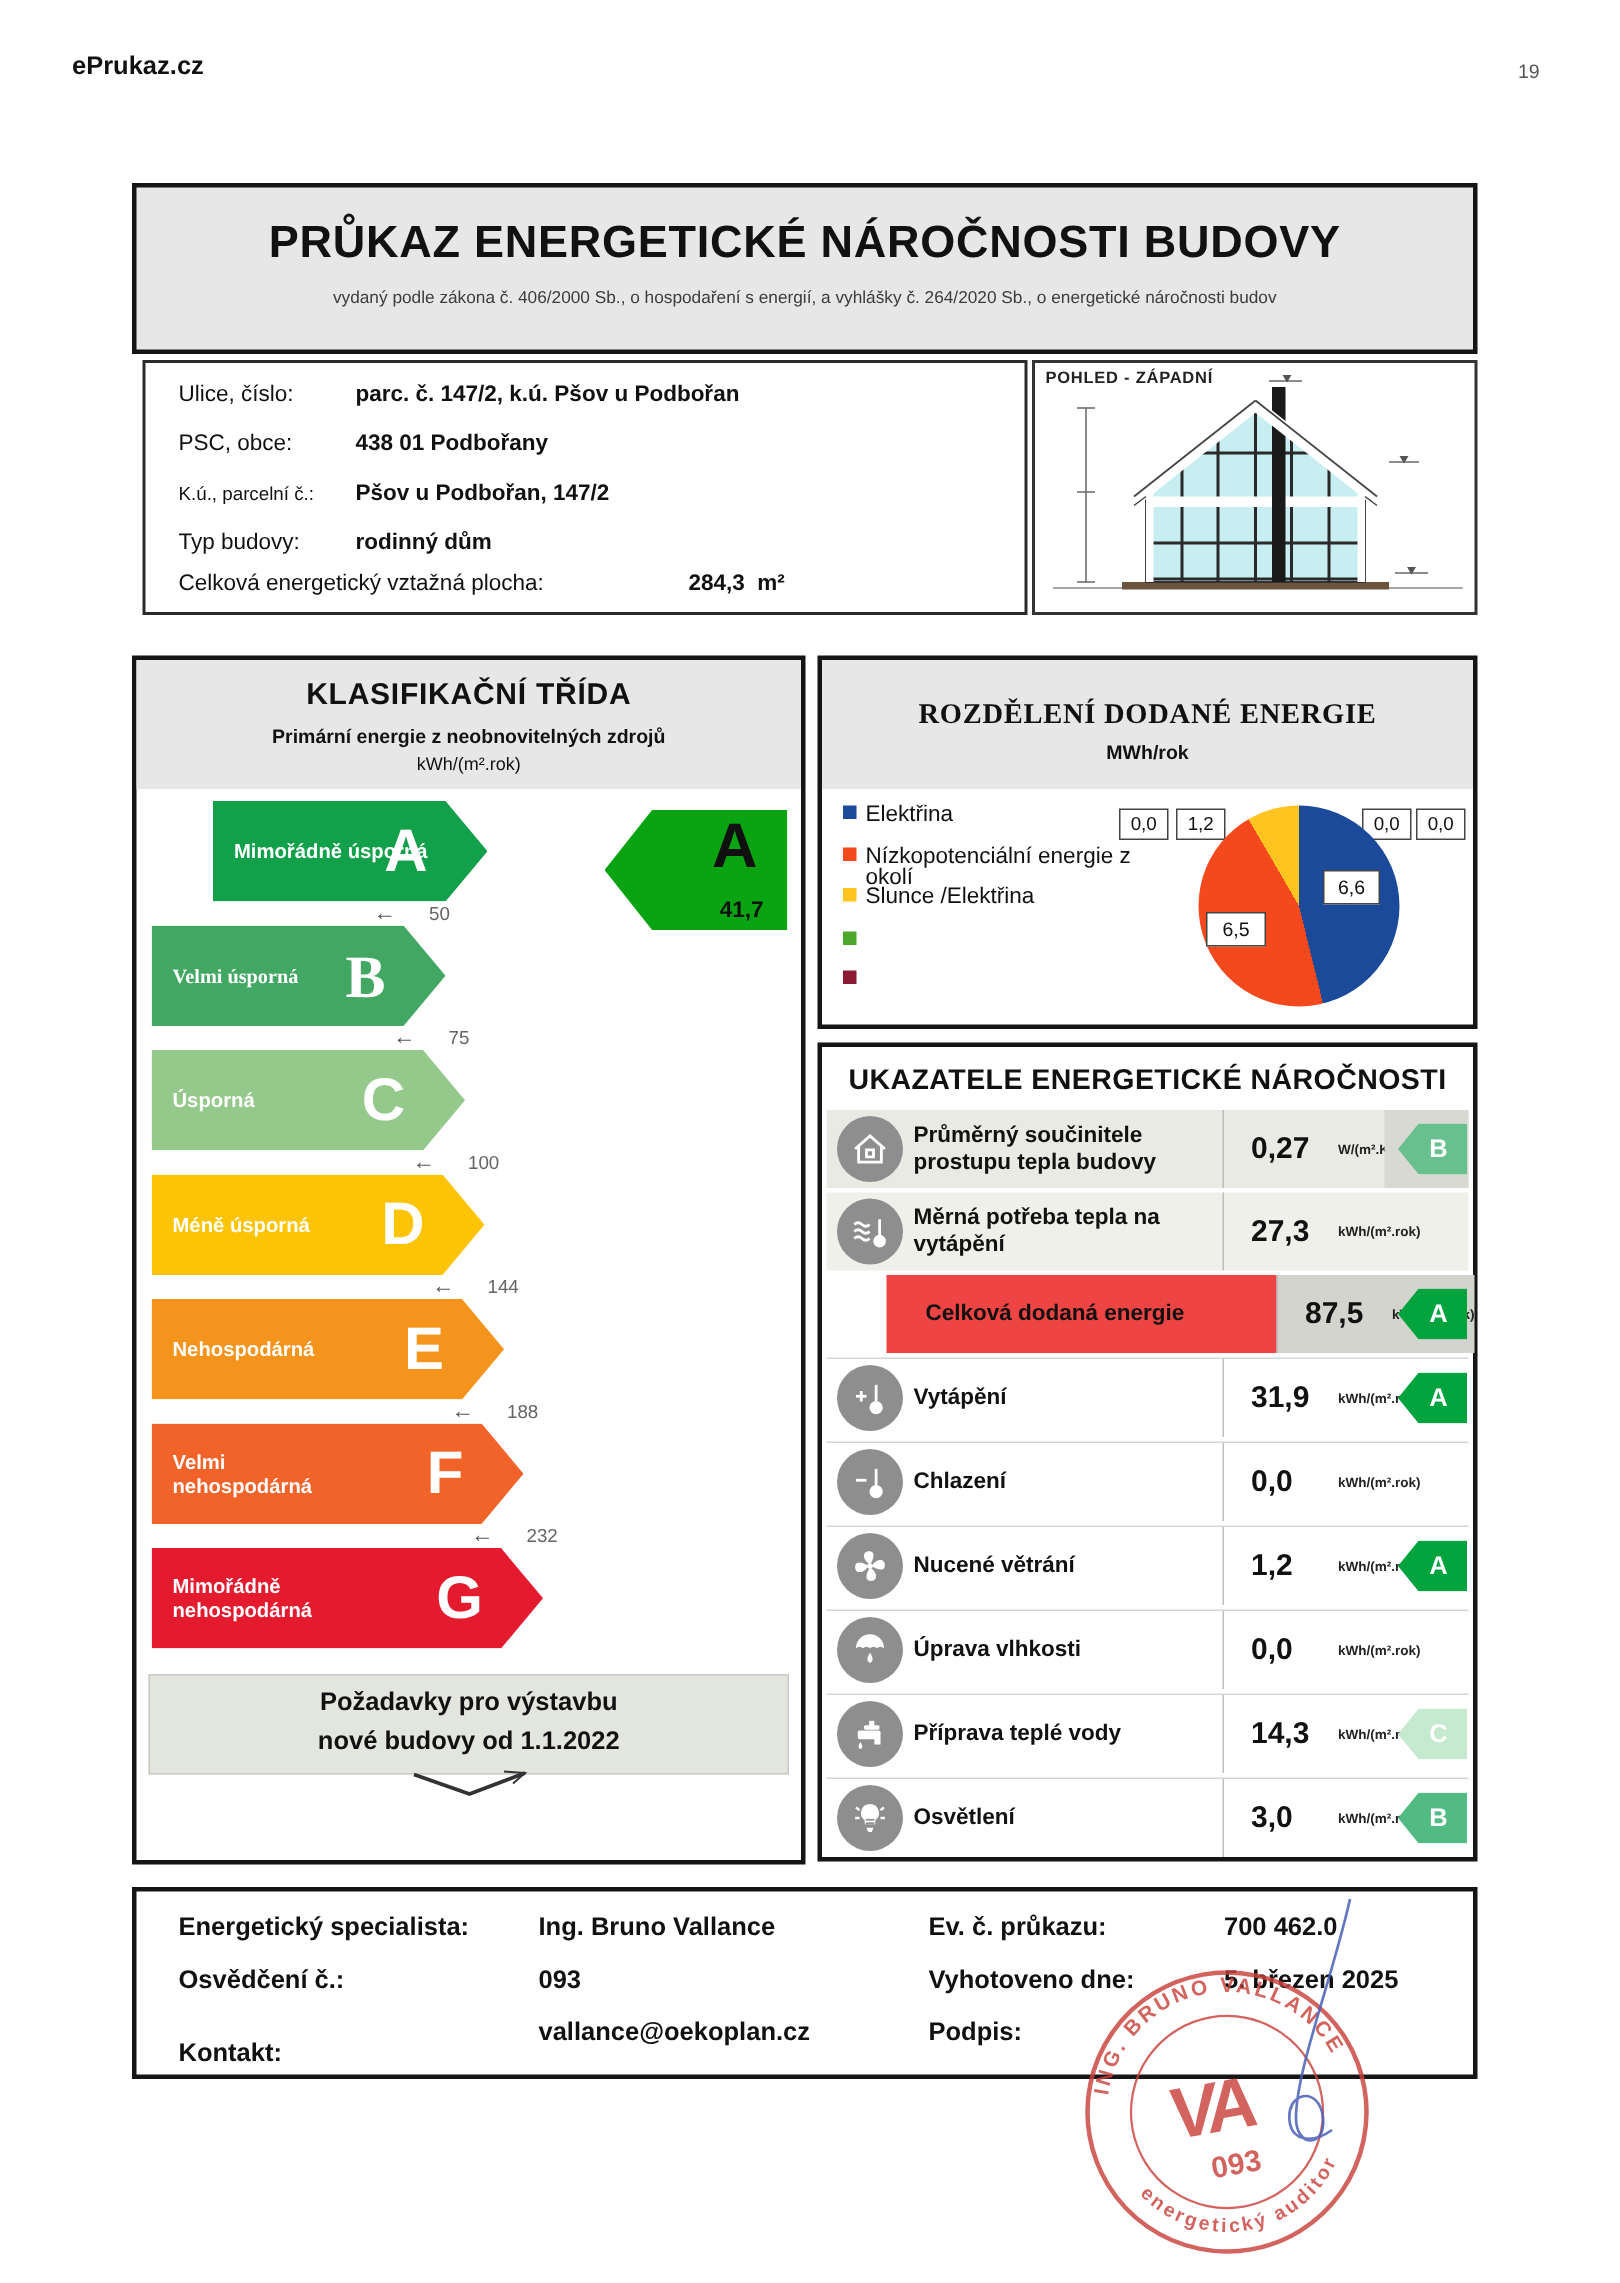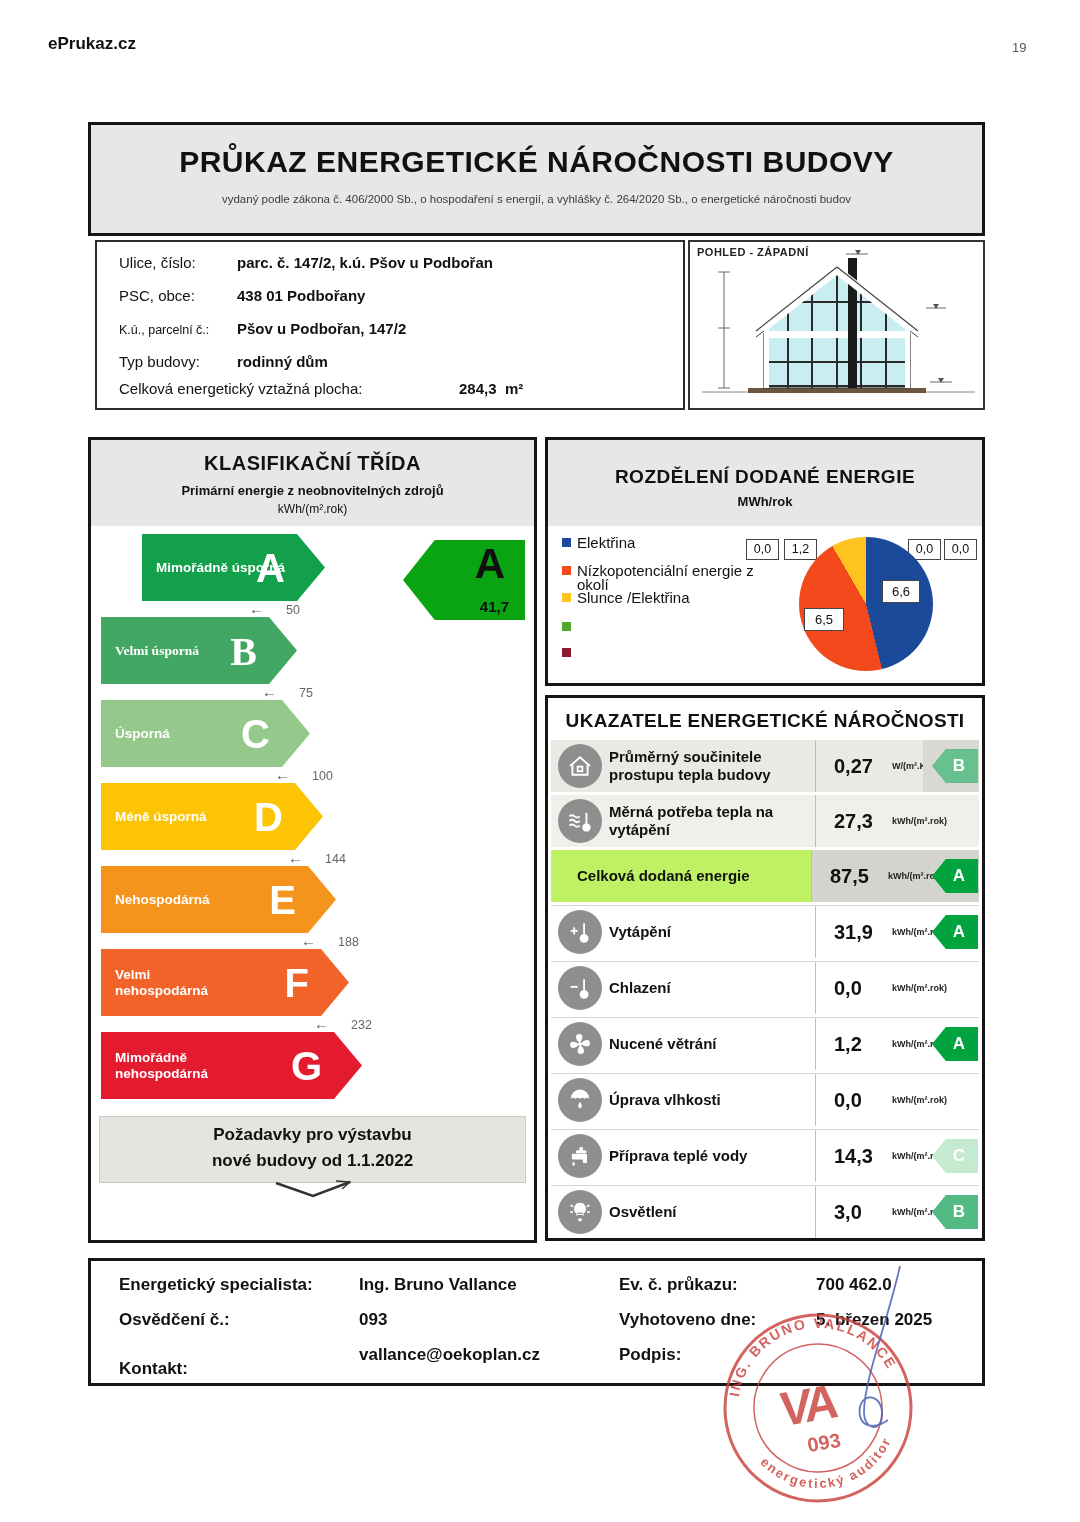--- a/index.html
+++ b/index.html
@@ -43,21 +43,21 @@
        clip-path:polygon(26% 0,100% 0,100% 100%,26% 100%,0 50%);}
   .marker .mlet{position:absolute;right:20px;top:0px;font-size:42px;font-weight:bold;color:#101010;}
   .marker .mval{position:absolute;right:16px;bottom:5px;font-size:15px;font-weight:bold;color:#101010;}
   .reqbox{position:absolute;left:8px;top:676px;width:425px;height:60px;background:#e3e5df;
        border:1px solid #c9c9c3;text-align:center;font-size:17px;font-weight:bold;line-height:26px;padding-top:5px;}
   .chev{position:absolute;left:0;top:740px;width:100%;text-align:center;}
   .result{position:absolute;left:0;top:760px;width:100%;text-align:center;font-size:19px;font-weight:bold;}
   
   .ppanel{left:545px;top:437px;width:434px;height:243px;border:3px solid #151515;background:#fff;}
   .phead{position:absolute;left:0;top:0;width:100%;height:86px;background:#e7e7e7;text-align:center;}
-  .ptitle{font-size:19px;font-weight:bold;margin-top:26px;letter-spacing:.5px;}
+  .ptitle{font-size:19px;font-weight:bold;margin-top:26px;letter-spacing:.5px;font-family:Liberation Serif, serif;}
   .punit{font-size:13px;font-weight:bold;margin-top:6px;}
   .leg{position:absolute;left:14px;font-size:15px;line-height:14px;}
   .leg .sw{display:inline-block;width:9px;height:9px;margin-right:6px;vertical-align:1px;}
   .leg .lt{display:inline-block;width:185px;vertical-align:top;}
   .vbox{position:absolute;width:31px;height:19px;border:1.5px solid #444;background:#fff;
         font-size:12.5px;text-align:center;line-height:19px;top:99px;}
   .pie{position:absolute;left:251px;top:97px;width:134px;height:134px;border-radius:50%;}
   .plab{position:absolute;border:1.5px solid #444;background:#fff;font-size:13px;
         text-align:center;line-height:21px;height:21px;}
   
@@ -70,21 +70,21 @@
   .lcell{width:202px;flex:none;font-size:15px;font-weight:bold;line-height:18px;padding-right:4px;}
   .vcell{flex:1;height:100%;display:flex;align-items:center;border-left:1px solid #bdbdbd;padding-left:18px;}
   .ival{font-size:20px;font-weight:bold;width:52px;}
   .iunit{font-size:9px;font-weight:bold;color:#222;margin-left:6px;}
   .badge{position:absolute;right:1px;top:9px;width:46px;height:34px;
          clip-path:polygon(30% 0,100% 0,100% 100%,30% 100%,0 50%);
          color:#fff;font-size:17px;font-weight:bold;display:flex;align-items:center;justify-content:center;padding-left:8px;box-sizing:border-box;}
   .r-shade1{background:#e9eae3;}
   .r-shade1 .badgecell{position:absolute;right:0;top:0;width:56px;height:100%;background:#d8d9d2;}
   .r-shade2{background:#eff0e9;}
-  .r-total{background:#bef264;}
+  .r-total{background:#ef4444;margin-left:40px;}
   .r-total .vcell{background:#d3d4cd;}
   .r-total .lcell{width:202px;padding-left:26px;box-sizing:border-box;}
   .r-plain{background:#fff;border-top:1px solid #d6d6d6;}
   
   .fbox{left:88px;top:1258px;width:891px;height:122px;border:3px solid #151515;background:#fff;}
   .frow{position:absolute;font-size:17px;font-weight:bold;}
   .stamp{left:718px;top:1308px;width:200px;height:200px;z-index:5;}
   .sig{left:822px;top:1260px;width:110px;height:215px;z-index:6;}
 </style>
 </head>

